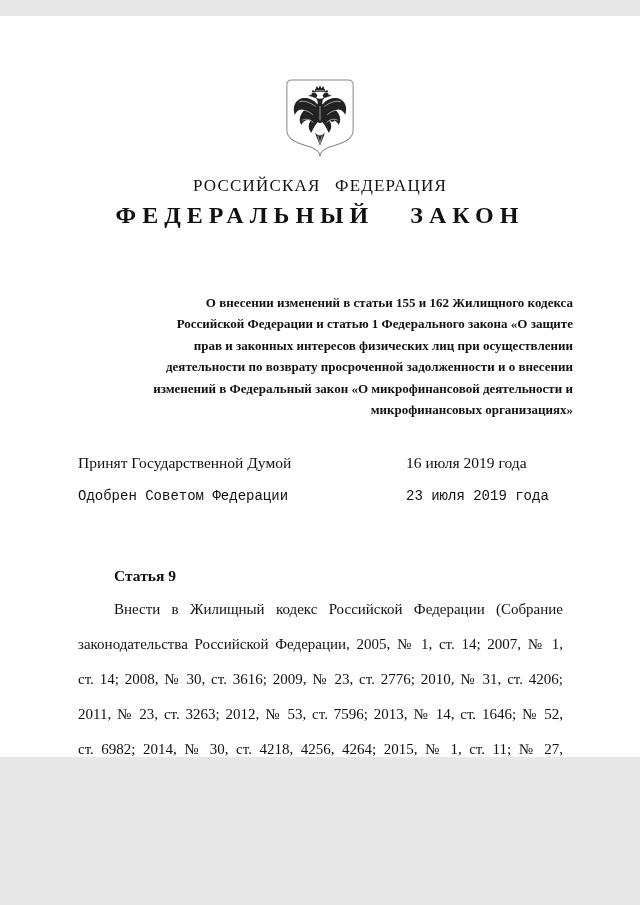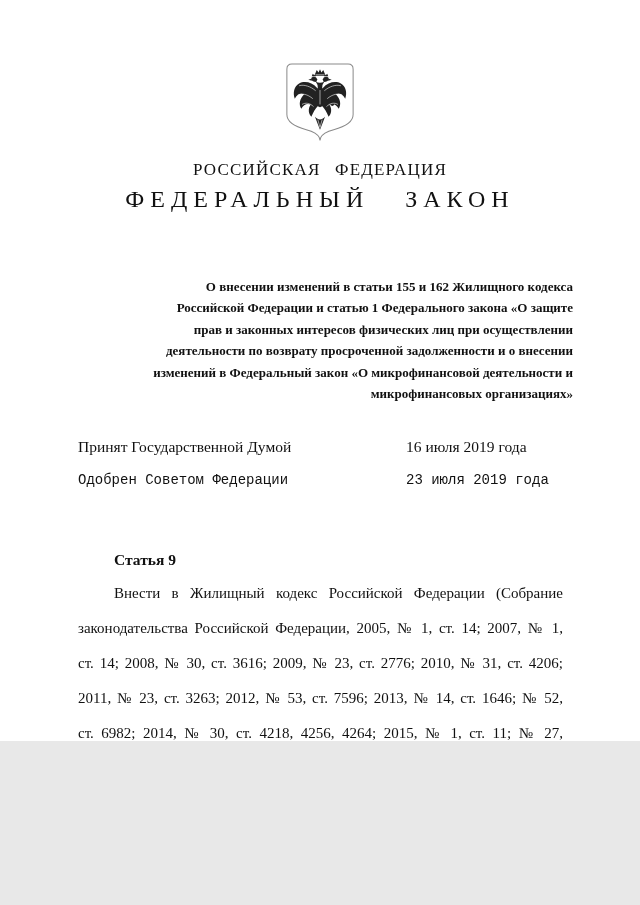--- a/index.html
+++ b/index.html
@@ -4,21 +4,21 @@
 <style>
   html, body {
     margin: 0;
     padding: 0;
     background: #e8e8e8;
   }
   .page {
     position: relative;
     width: 640px;
     height: 741px;
-    margin: 0 auto;
+    margin: 16px auto;
     background: #ffffff;
     color: #111111;
     font-family: "Liberation Serif", serif;
     overflow: hidden;
   }
 
   
   .coat-row {
     padding-top: 62px;
     text-align: center;
@@ -37,21 +37,21 @@
     line-height: 20px;
     letter-spacing: 1.2px;
     word-spacing: 9px;
     font-weight: 500;
   }
   .doctype {
     margin-top: 5px;
     text-align: center;
     font-size: 24px;
     line-height: 28px;
-    font-weight: 400;
+    font-weight: 700;
     letter-spacing: 6px;
     word-spacing: 24px;
   }
 
   
   .law-title {
     margin: 63px auto 0 auto;
     width: 506px;
     text-align: right;
     font-weight: 700;

